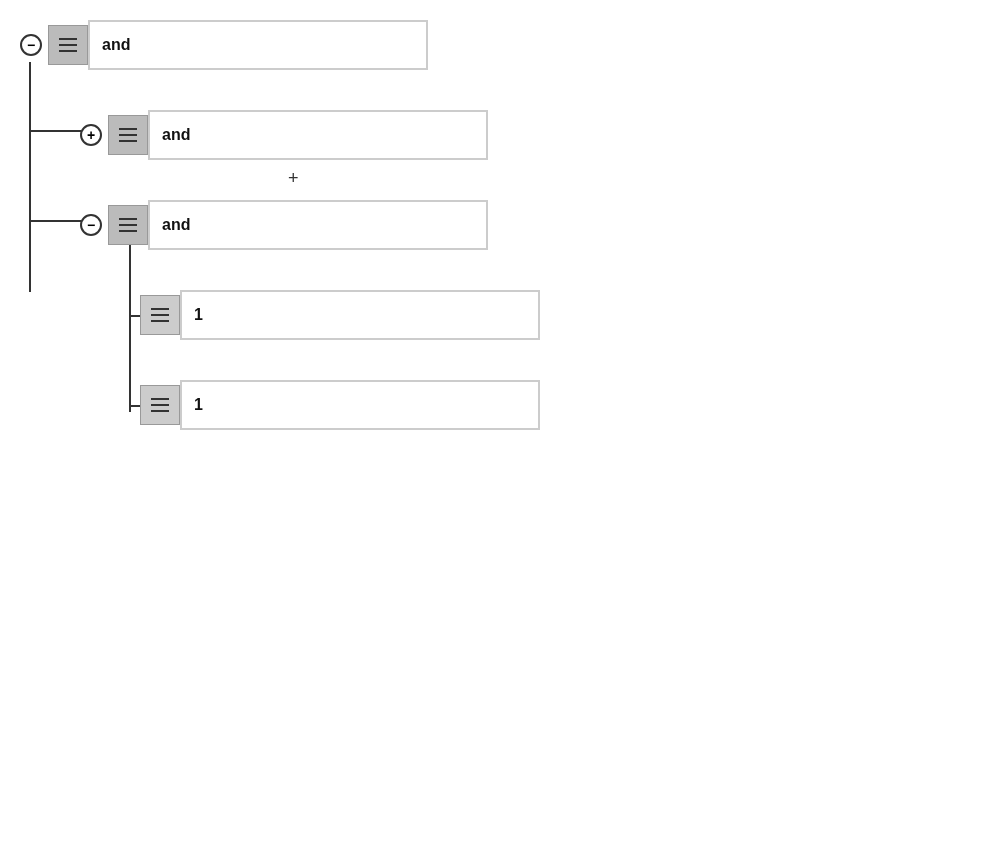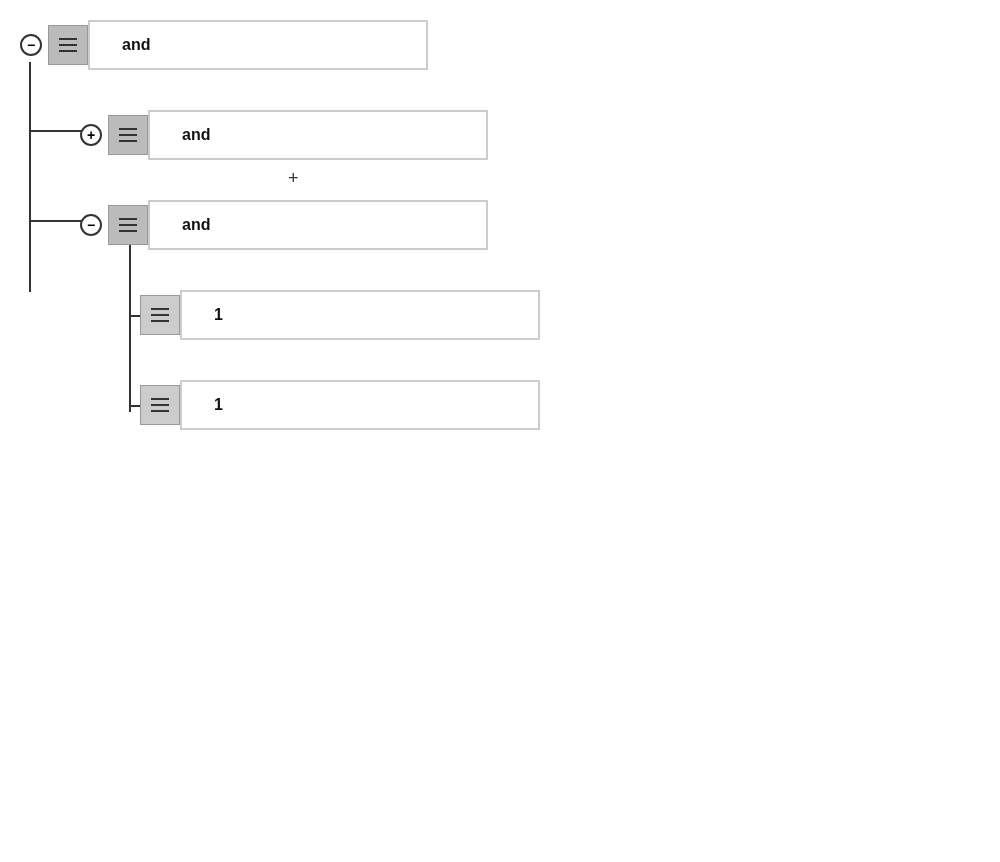--- a/index.html
+++ b/index.html
@@ -53,21 +53,21 @@
       display: block;
       width: 18px;
       height: 2px;
       background: #333;
     }
     .node-label {
       border: 2px solid #ccc;
       background: #fff;
       display: flex;
       align-items: center;
-      padding: 0 32px;
+      padding: 0 12px;
       font-weight: bold;
       font-size: 16px;
       color: #111;
       cursor: pointer;
     }
     
     .level0-label {
       width: 340px;
       height: 50px;
     }

